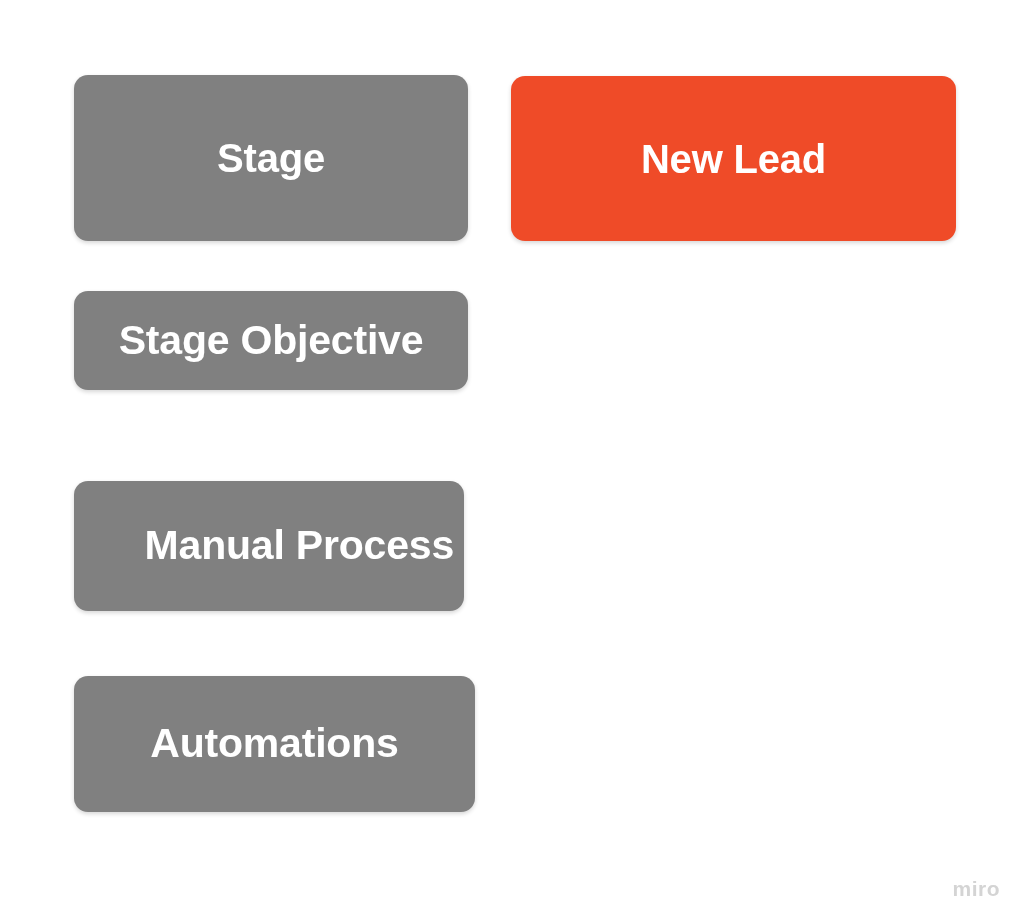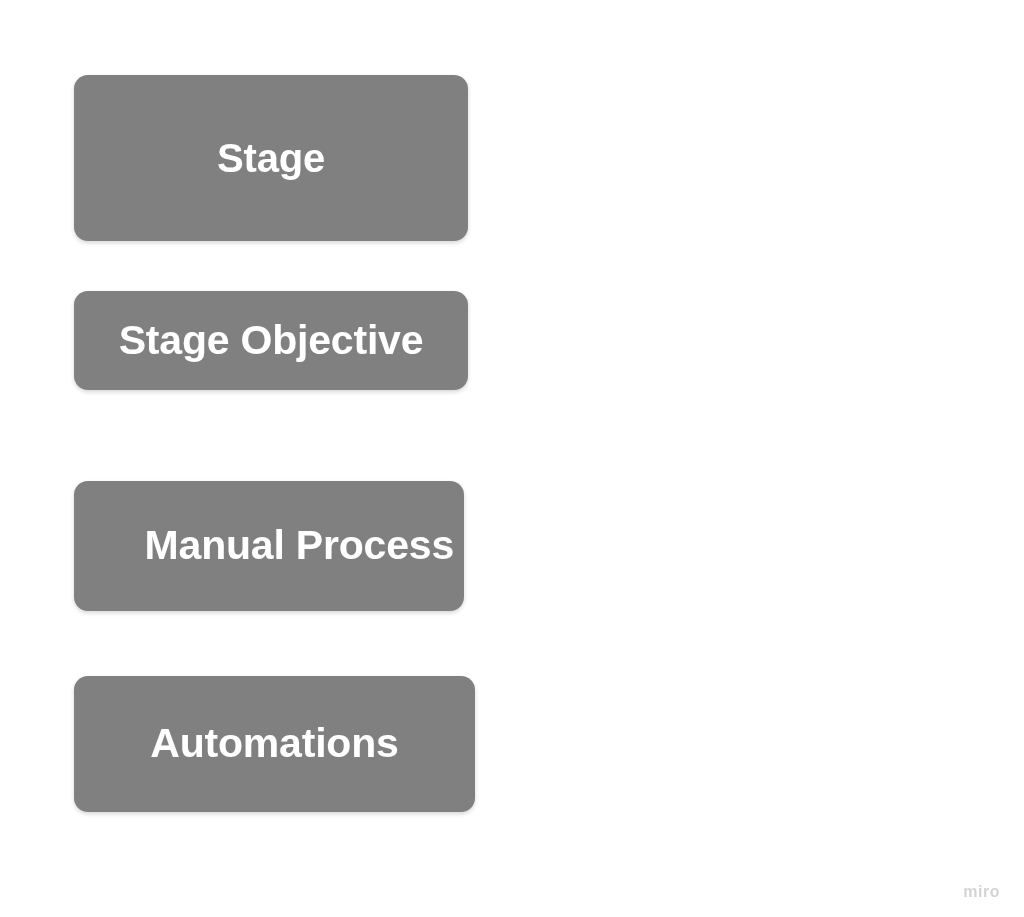--- a/index.html
+++ b/index.html
@@ -79,21 +79,21 @@
     left: 74px;  top: 676px;
     width: 401px; height: 136px;
   }
   #card-automations .card-label { font-size: 41px; }
 
   
   #miro-watermark {
     position: absolute;
     right: 24px;
     bottom: 16px;
-    font-size: 16px;
+    font-size: 21px;
     font-weight: bold;
     color: #d4d4d4;
     letter-spacing: 0.5px;
     user-select: none;
   }
 </style>
 </head>
 <body>
 
 <div id="board">
@@ -107,16 +107,19 @@
   </div>
 
   <div class="card gray" id="card-manual-process">
     <span class="card-label">Manual Process</span>
   </div>
 
   <div class="card gray" id="card-automations">
     <span class="card-label">Automations</span>
   </div>
 
+  <div class="card accent" id="card-new-lead">
+    <span class="card-label">New Lead</span>
+  </div>
 
   <div id="miro-watermark">miro</div>
 
 </div>
 
 </body></html>

